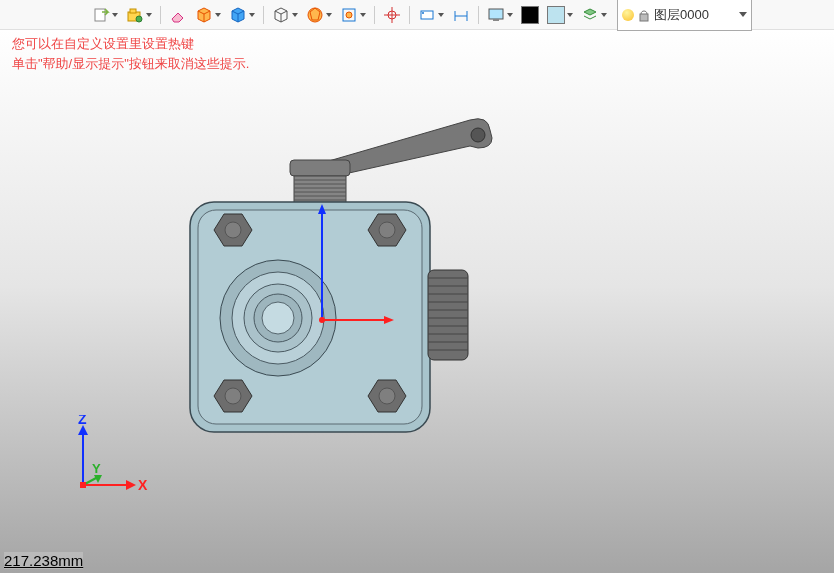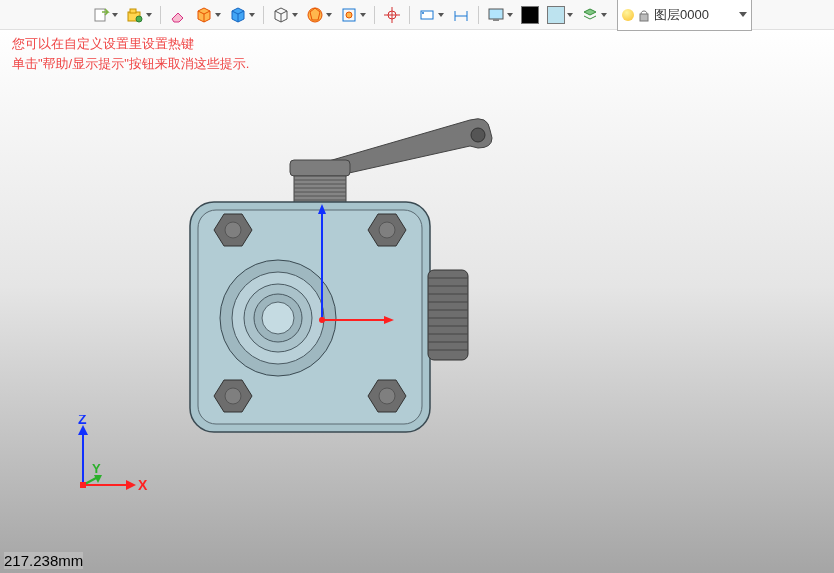--- a/index.html
+++ b/index.html
@@ -98,20 +98,21 @@
   }
 
   
   .status {
     position: absolute;
     left: 4px;
     bottom: 4px;
     color: #000;
     font-size: 15px;
     background: rgba(255,255,255,0.2);
+    text-decoration: underline;
   }
 
   
   .model {
     position: absolute;
     left: 170px;
     top: 80px;
     width: 340px;
     height: 370px;
   }

